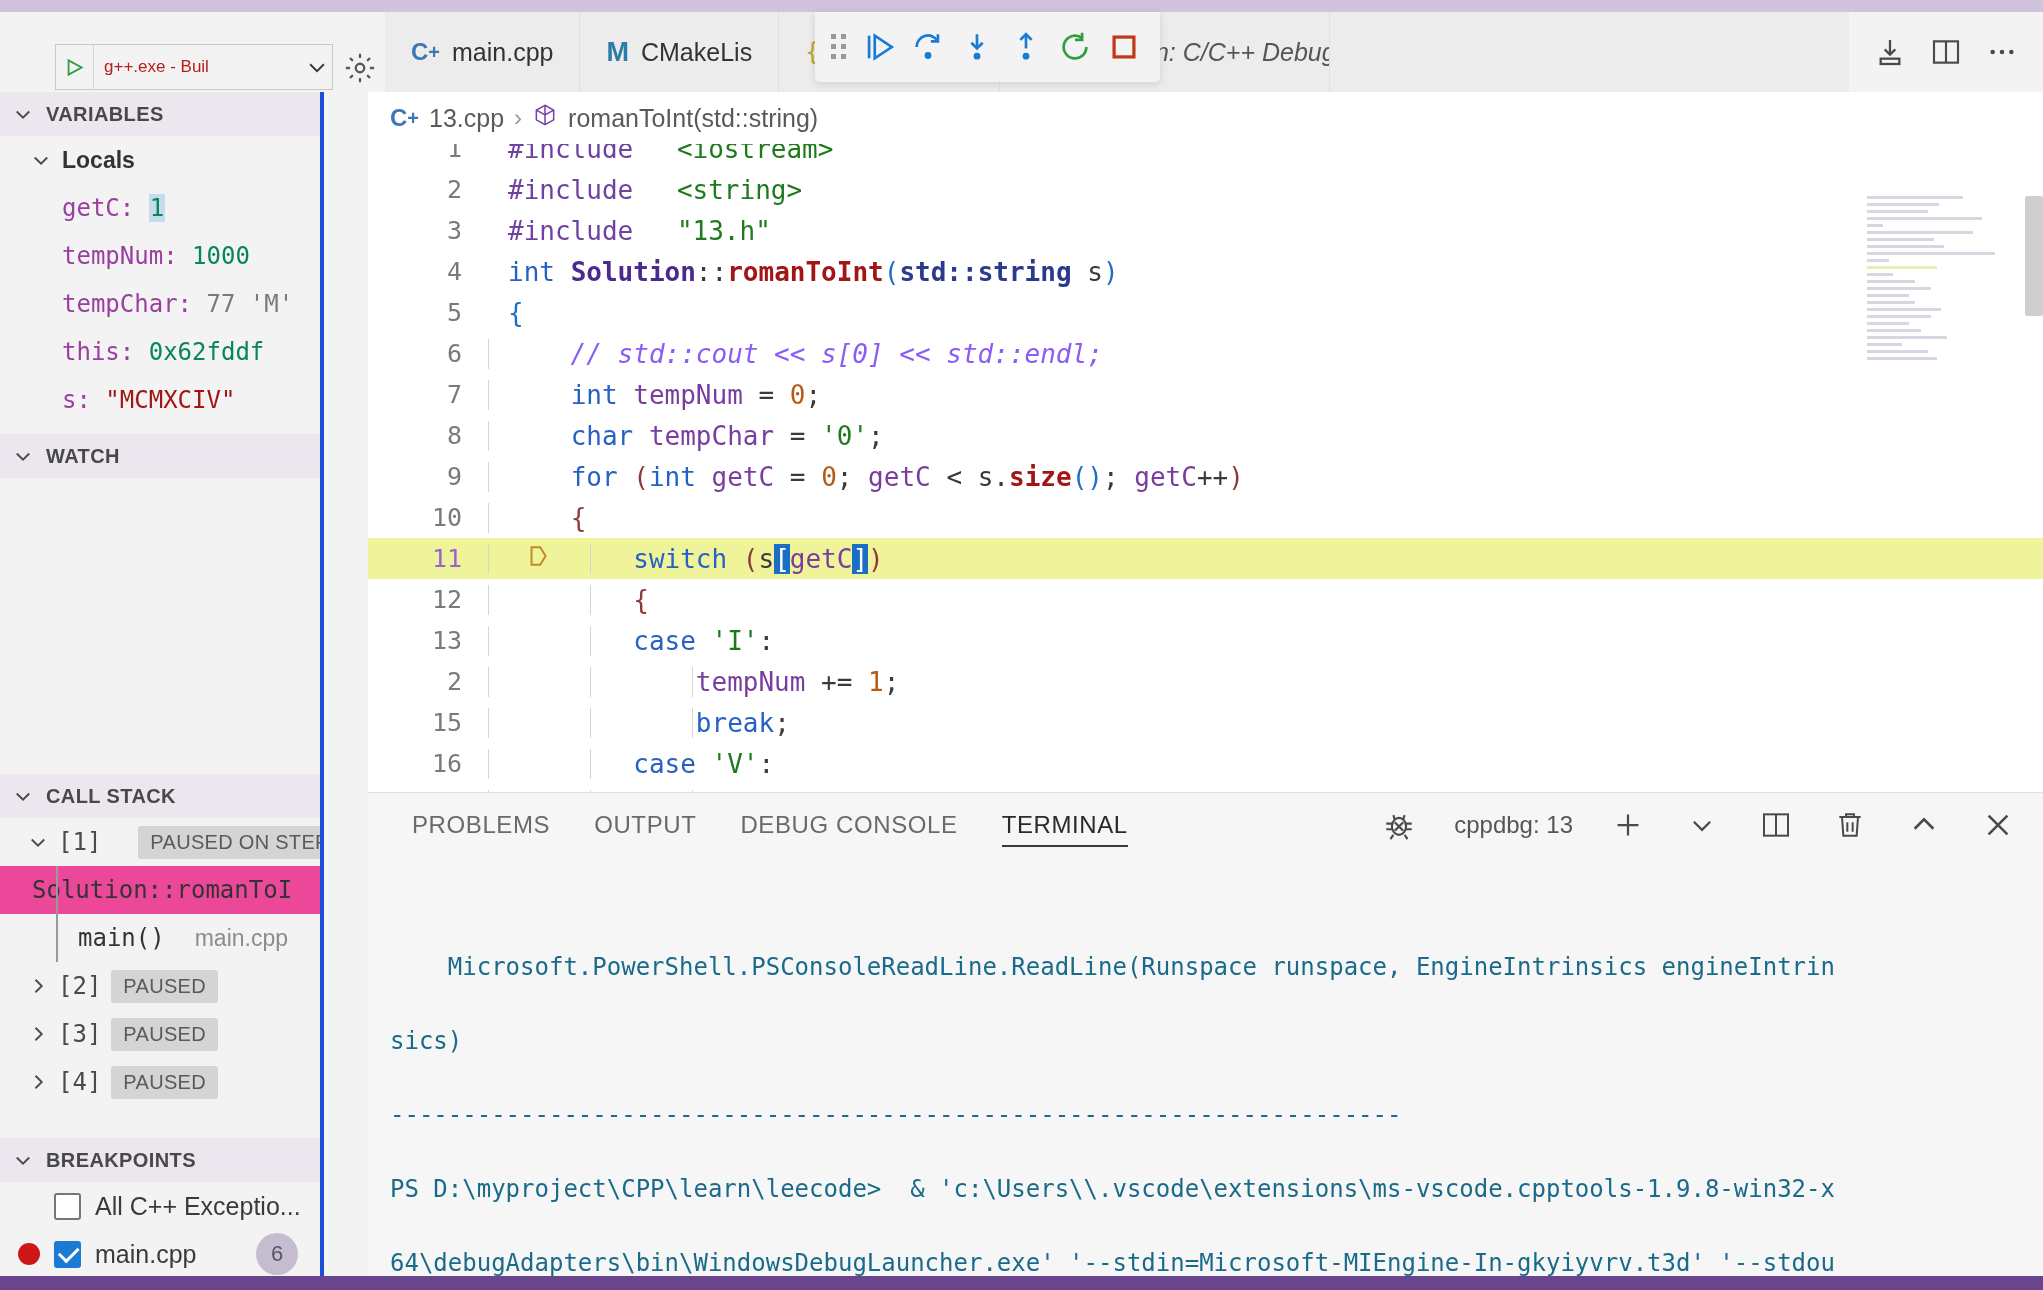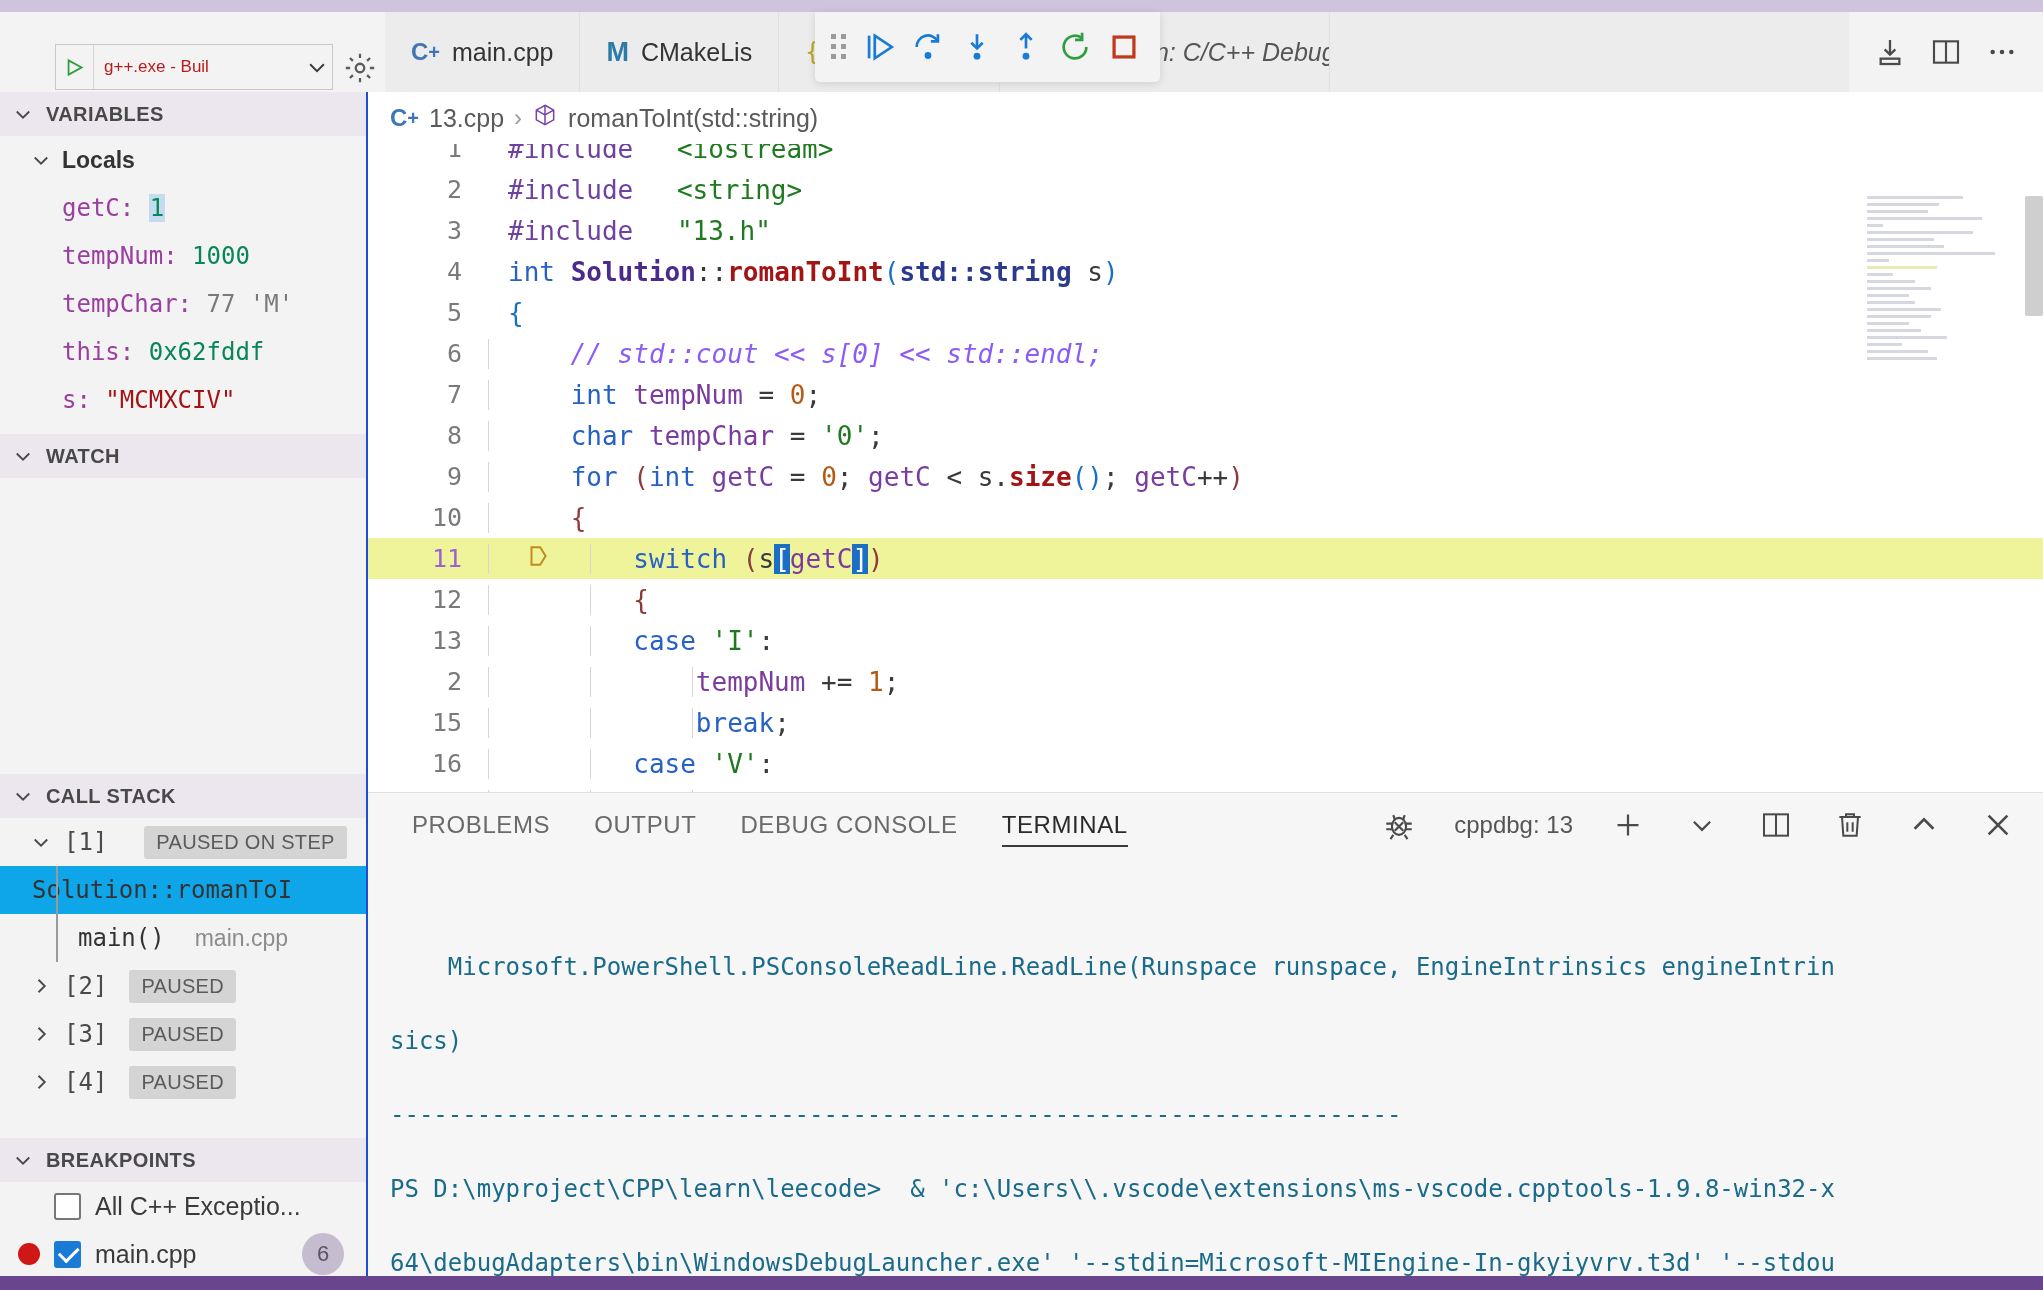--- a/index.html
+++ b/index.html
@@ -91,22 +91,22 @@
     gap: 4px; align-content: center; justify-content: center; margin-right: 4px;
   }
   .dbg-grip i { background: #9a9a9a; width: 5px; height: 5px; display: block; }
   .dbg-btn {
     width: 50px; height: 50px;
     display: flex; align-items: center; justify-content: center;
   }
 
   
   .sidebar {
-    position: absolute; left: 0; top: 92px; width: 368px; bottom: 14px;
-    background: #f3f3f3; border-right: 2px solid #1d4ed8;
+    position: absolute; left: 0; top: 92px; width: 324px; bottom: 14px;
+    background: #f3f3f3; border-right: 4px solid #1d4ed8;
     overflow: hidden;
   }
   .section-header {
     height: 44px; background: #ece7ef;
     display: flex; align-items: center; gap: 10px;
     padding-left: 10px;
     font-size: 20px; font-weight: bold; letter-spacing: 0.4px;
     color: #484848;
   }
   .twisty { width: 26px; display: flex; align-items: center; justify-content: center; color: #555; }
@@ -132,21 +132,21 @@
   .cs-row {
     height: 48px; display: flex; align-items: center; gap: 10px;
     padding-left: 28px; font-size: 24px; color: #333;
     white-space: nowrap; overflow: hidden;
   }
   .cs-row.thread { font-family: "DejaVu Sans Mono", monospace; color: #4a4a4a; }
   .cs-row.frame {
     padding-left: 78px; font-family: "DejaVu Sans Mono", monospace;
     position: relative;
   }
-  .cs-row.frame.selected { background: #0ea5e9; padding-left: 32px; }
+  .cs-row.frame.selected { background: #ec4899; padding-left: 32px; }
   .cs-indent-line {
     position: absolute; left: 56px; top: 0; bottom: 0; width: 2px; background: #9a9a9a;
   }
   .badge {
     background: #d4d4d4; color: #5a5a5a;
     font-size: 20px; padding: 5px 12px; border-radius: 3px;
     font-family: "Liberation Sans", sans-serif; letter-spacing: 0.3px;
   }
   .frame-file { color: #8c8c8c; font-family: "Liberation Sans", sans-serif; font-size: 23px; }
 

